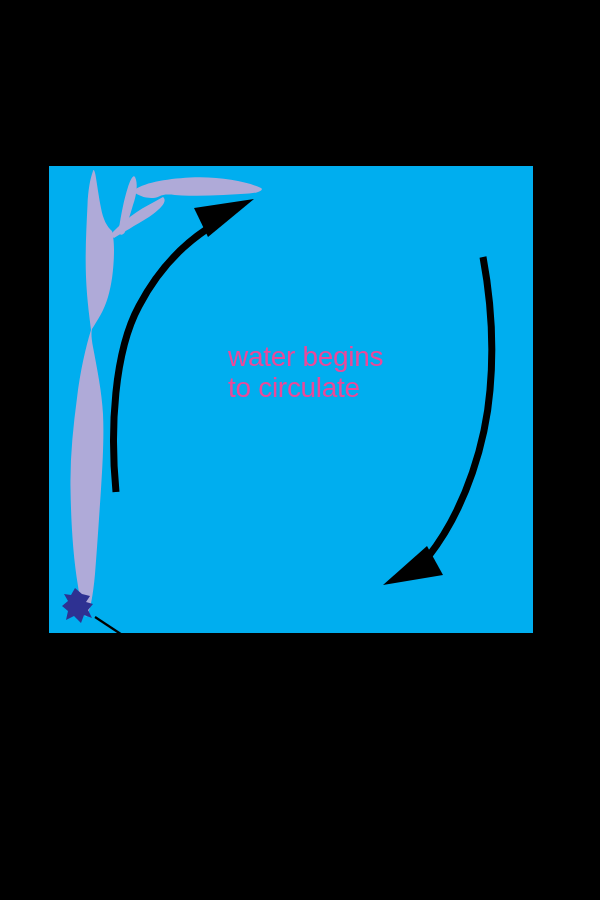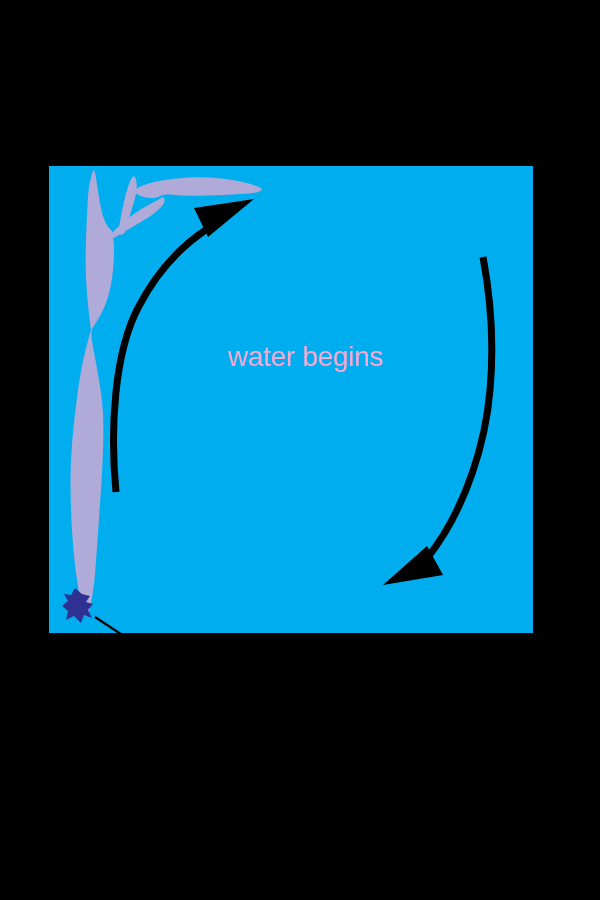--- a/index.html
+++ b/index.html
@@ -24,21 +24,21 @@
     display: block;
   }
   .circulation-label {
     position: absolute;
     left: 228px;
     top: 341px;
     width: 190px;
     font-size: 28px;
     line-height: 31px;
     letter-spacing: -0.3px;
-    color: #f9a8d4;
+    color: #ec4899;
     font-weight: 400;
   }
 </style>
 </head>
 <body>
 
 <div class="stage">
 
   <svg class="scene-svg" viewBox="0 0 600 900" xmlns="http://www.w3.org/2000/svg">
 
@@ -97,15 +97,16 @@
 
       <path fill="none" stroke-width="7" d="M483,257 C491,300 494,346 490,390 C486,438 468,506 428,557" stroke="#000000"></path>
       <polygon points="383,585 427,546 443,575" fill="#000000"></polygon>
     </g>
 
     <line x1="95" y1="617" x2="142" y2="648" stroke-width="2.2" stroke="#000000"></line>
   </svg>
 
   <div class="circulation-label">
     <div>water begins</div>
+    <div>to circulate</div>
   </div>
 
 </div>
 
 </body></html>

